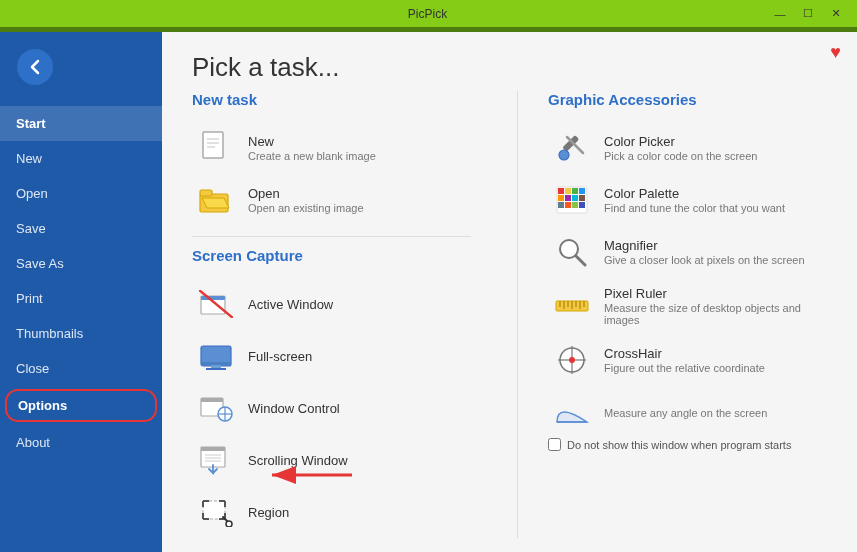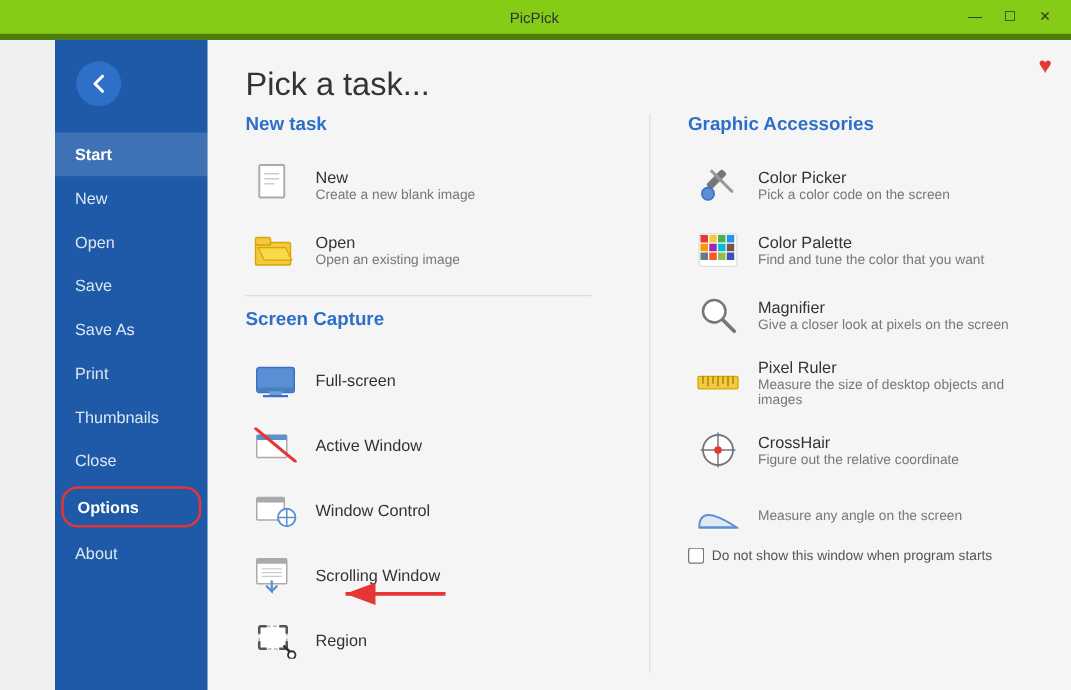--- a/index.html
+++ b/index.html
@@ -41,26 +41,25 @@
 
     
     .main-container {
       display: flex;
       flex: 1;
       overflow: hidden;
     }
 
     
     .sidebar {
-      width: 122px;
+      width: 162px;
       background: #1e5aa8;
       display: flex;
       flex-direction: column;
       flex-shrink: 0;
-      margin-left: 44px;
     }
     .sidebar-back {
       width: 50px;
       height: 50px;
       display: flex;
       align-items: center;
       justify-content: center;
       margin: 10px;
       cursor: pointer;
     }
@@ -260,42 +259,42 @@
           </div>
         </div>
 
         <hr class="divider">
 
         <div class="section-title">Screen Capture</div>
 
         <div class="task-item">
           <div class="task-icon">
             <svg width="34" height="28" viewBox="0 0 34 28" fill="none">
+              <rect x="2" y="6" width="24" height="18" rx="1" fill="white" stroke="#aaa" stroke-width="1.2"></rect>
+              <rect x="2" y="6" width="24" height="4" rx="1" fill="#5a8fd4"></rect>
+
+              <line x1="0" y1="0" x2="34" y2="28" stroke="#e53535" stroke-width="2.5"></line>
+            </svg>
+          </div>
+          <div class="task-text">
+            <span class="task-name">Active Window</span>
+          </div>
+        </div>
+
+        <div class="task-item">
+          <div class="task-icon">
+            <svg width="34" height="28" viewBox="0 0 34 28" fill="none">
               <rect x="2" y="4" width="30" height="20" rx="2" fill="#5a8fd4" stroke="#3a6fc4" stroke-width="1.2"></rect>
               <rect x="2" y="20" width="30" height="4" rx="1" fill="#4a7fc4"></rect>
               <rect x="12" y="23" width="10" height="3" fill="#6a9fd4"></rect>
               <rect x="7" y="26" width="20" height="2" fill="#3a6fc4"></rect>
             </svg>
           </div>
           <div class="task-text">
             <span class="task-name">Full-screen</span>
-          </div>
-        </div>
-
-        <div class="task-item">
-          <div class="task-icon">
-            <svg width="34" height="28" viewBox="0 0 34 28" fill="none">
-              <rect x="2" y="6" width="24" height="18" rx="1" fill="white" stroke="#aaa" stroke-width="1.2"></rect>
-              <rect x="2" y="6" width="24" height="4" rx="1" fill="#5a8fd4"></rect>
-
-              <line x1="0" y1="0" x2="34" y2="28" stroke="#e53535" stroke-width="2.5"></line>
-            </svg>
-          </div>
-          <div class="task-text">
-            <span class="task-name">Active Window</span>
           </div>
         </div>
 
         <div class="task-item">
           <div class="task-icon">
             <svg width="34" height="28" viewBox="0 0 34 28" fill="none">
               <rect x="2" y="4" width="22" height="18" rx="1" fill="white" stroke="#aaa" stroke-width="1.2"></rect>
               <rect x="2" y="4" width="22" height="4" rx="1" fill="#aaa"></rect>
               <circle cx="26" cy="20" r="7" fill="white" stroke="#5a8fd4" stroke-width="1.5"></circle>
               <line x1="26" y1="13" x2="26" y2="27" stroke="#5a8fd4" stroke-width="1.2"></line>

